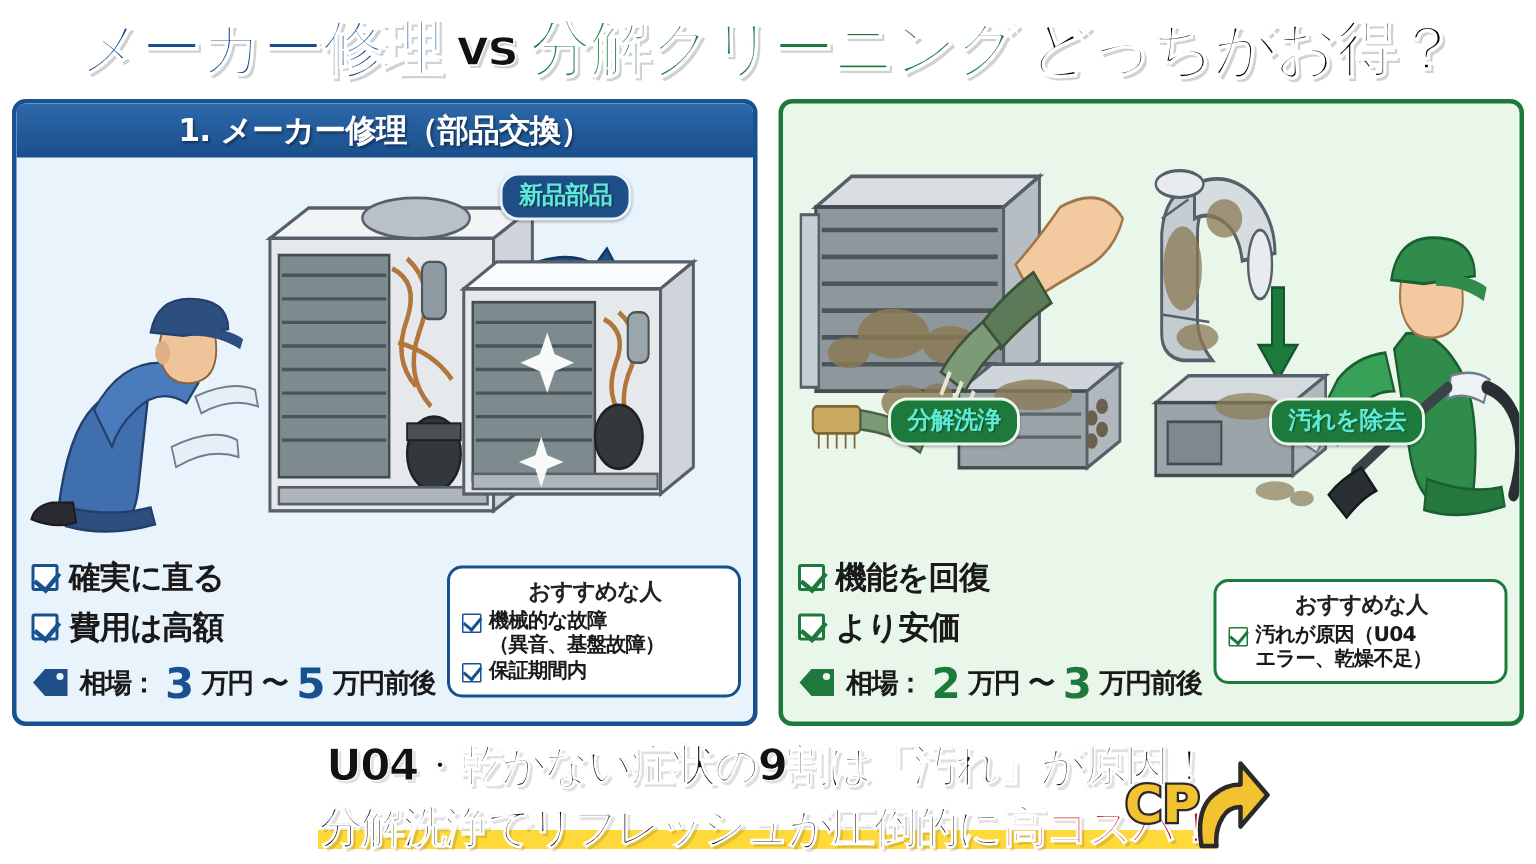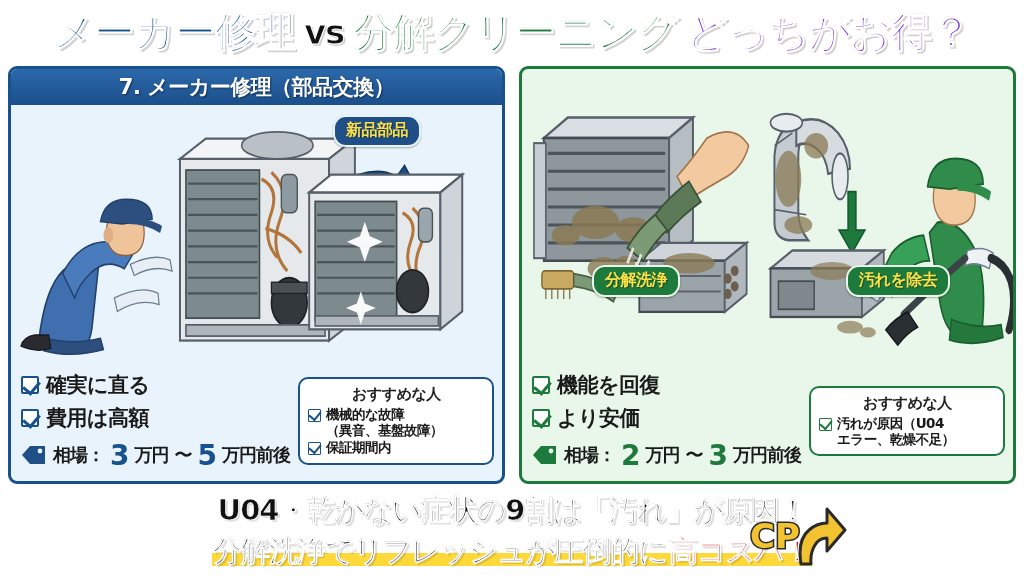--- a/index.html
+++ b/index.html
@@ -18,21 +18,21 @@
     white-space: nowrap;
   }
   .title-seg {
     font-size: 41px; font-weight: 900; letter-spacing: -1px;
     -webkit-text-stroke: 1px #fff;
     text-shadow: 2px 2px 0 rgba(0,0,0,.18);
   }
   .t-blue  { color: #17528f; }
   .t-vs    { color: #111; font-size: 34px; padding: 0 9px; font-style: normal; }
   .t-green { color: #1d7a3c; }
-  .t-black { color: #6d28d9; }
+  .t-black { color: #000000; }
 
   
   .panels {
     position: absolute; left: 0; top: 66px; width: 1024px; height: 418px;
     display: flex; gap: 14px; padding: 0 8px;
   }
   .panel {
     position: relative; flex: 1 1 0; border-radius: 9px; overflow: hidden;
     display: flex; flex-direction: column;
   }
@@ -85,21 +85,21 @@
   .rec-row { display: flex; align-items: flex-start; gap: 5px; margin-bottom: 2px; }
   .rec-chk { width: 13px; height: 13px; flex: 0 0 13px; margin-top: 2px; border: 1.5px solid currentColor; border-radius: 1px; position: relative; background: #fff; }
   .rec-chk::after {
     content: ""; position: absolute; left: 2px; top: -1px; width: 6px; height: 9px;
     border-right: 2px solid currentColor; border-bottom: 2px solid currentColor; transform: rotate(40deg);
   }
   .rec-txt { font-size: 13.5px; font-weight: 700; color: #1a1a1a; line-height: 1.18; letter-spacing: -.5px; }
 
   
   .pill {
-    position: absolute; padding: 3px 11px 4px; border-radius: 13px; color: #fde047;
+    position: absolute; padding: 3px 11px 4px; border-radius: 13px; color: #5eead4;
     font-size: 16px; font-weight: 900; white-space: nowrap; letter-spacing: -.5px;
     box-shadow: 0 1px 2px rgba(0,0,0,.3); text-shadow: 1px 1px 1px rgba(0,0,0,.35);
   }
   .pill-blue { background: #1f4f86; border: 2px solid #e9f3fb; }
   .pill-green { background: #1d7a3c; border: 2px solid #e9f7ea; }
 
   
   .banner {
     position: absolute; left: 0; bottom: 0; width: 1024px; height: 90px;
     display: flex; flex-direction: column; align-items: center; justify-content: center; gap: 1px;
@@ -122,21 +122,21 @@
   <div class="title-bar">
     <span class="title-seg t-blue">メーカー修理</span>
     <span class="title-seg t-vs">vs</span>
     <span class="title-seg t-green">分解クリーニング</span>
     <span class="title-seg t-black" style="padding-left:8px">どっちがお得？</span>
   </div>
 
   <div class="panels">
 
     <div class="panel panel-blue">
-      <div class="panel-head head-blue">7. メーカー修理（部品交換）</div>
+      <div class="panel-head head-blue">1. メーカー修理（部品交換）</div>
 
       <div class="panel-art">
         <svg class="art" viewBox="0 0 494 230" preserveAspectRatio="none">
 
           <g>
             <path d="M28 210 q6-46 24-62 q12-11 26-10 l10 6 l-6 50 q-2 22 -14 26 z" fill="#3f6fae" stroke="#22406b" stroke-width="1.6"></path>
             <path d="M34 208 q30 6 56 0 l3 10 q-32 8 -60 1 z" fill="#2c4f80" stroke="#22406b" stroke-width="1.4"></path>
             <path d="M52 150 q18-30 48-28 q16 2 22 12 l-8 12 q-18-10 -34 4 q-12 10 -16 22 z" fill="#4a7cbd" stroke="#22406b" stroke-width="1.4"></path>
             <path d="M96 118 q-2-22 18-24 q20-2 20 20 q0 18 -16 20 q-18 2 -22 -16 z" fill="#f0c49a" stroke="#8a5f3a" stroke-width="1.2"></path>
             <path d="M90 104 q4-20 26-20 q26 0 26 18 l-30 4 z" fill="#2c4f80" stroke="#22406b" stroke-width="1.4"></path>

